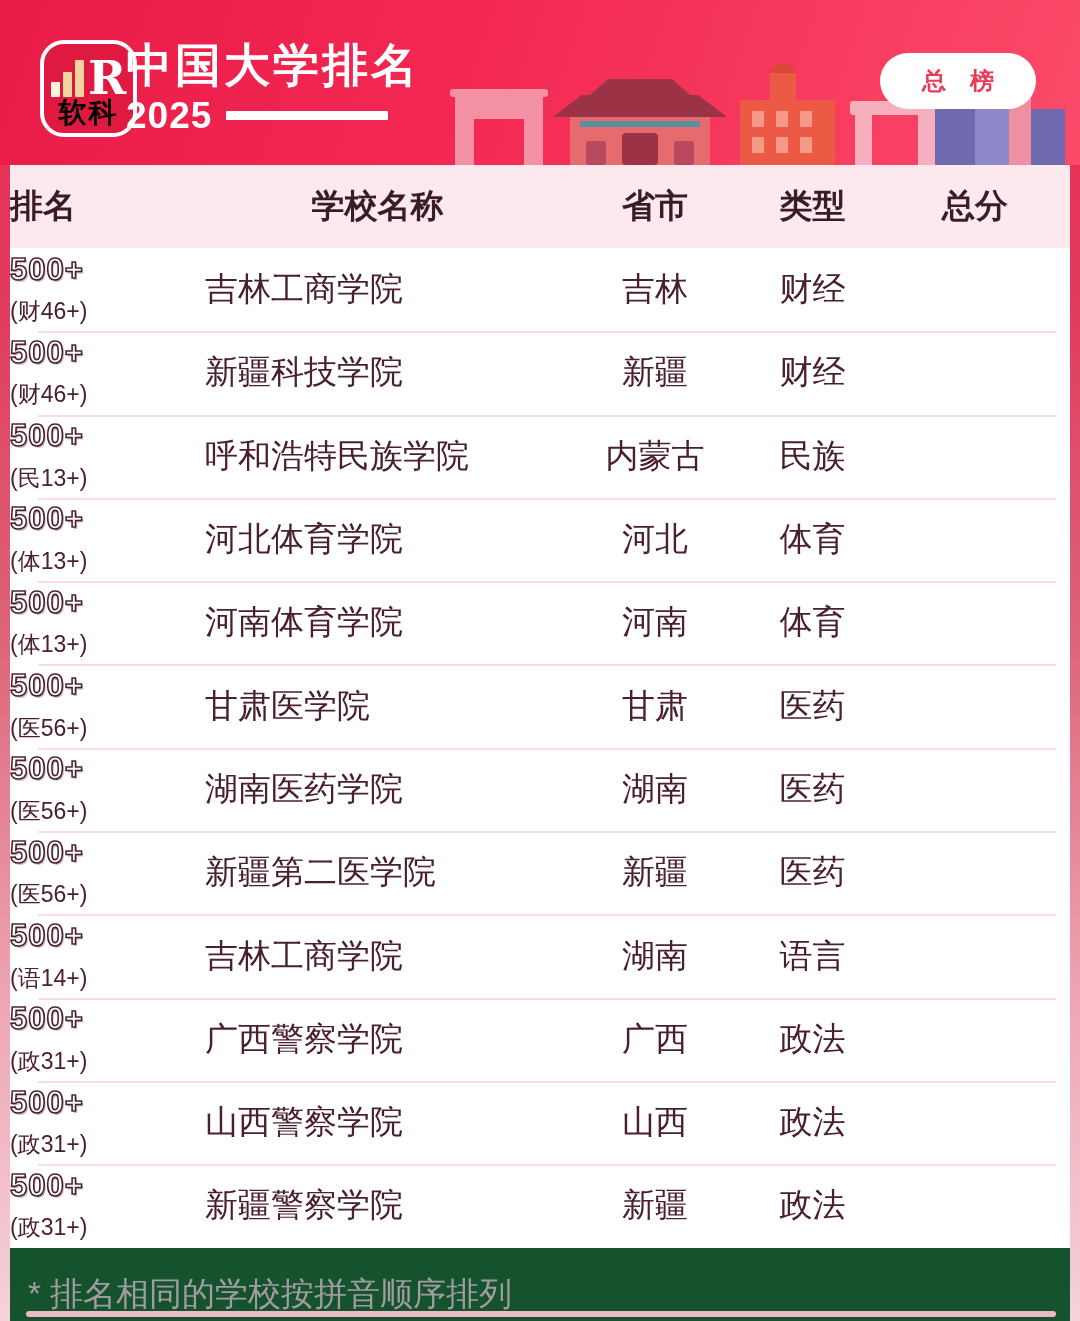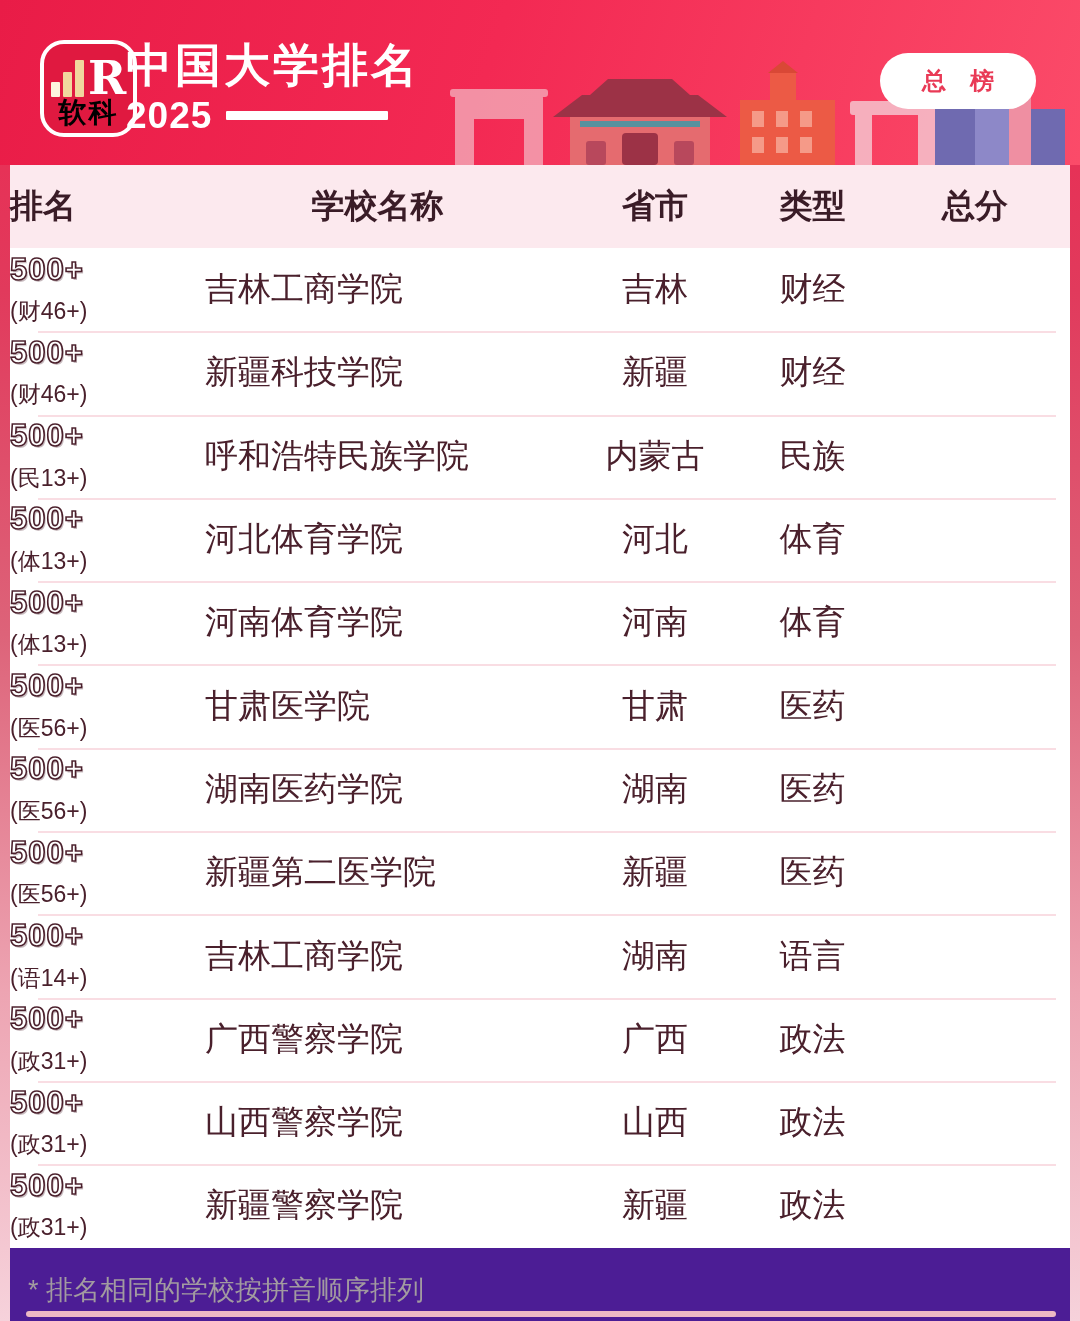--- a/index.html
+++ b/index.html
@@ -41,21 +41,21 @@
   .cell{box-sizing:border-box;}
   .c-rank{width:16.51%;}
   .c-name{width:36.32%;padding-left:20px;text-align:left;}
   .thead .c-name{padding-left:0;text-align:center;}
   .c-prov{width:16.04%;text-align:center;}
   .c-type{width:13.68%;text-align:center;}
   .c-score{width:16.98%;text-align:center;}
   .rank-main{font-size:31px;font-weight:800;color:#fff;letter-spacing:1px;line-height:1.05;
     -webkit-text-stroke:1.6px #4a1f2b;text-shadow:1.5px 2px 0 rgba(74,31,43,.3);}
   .rank-sub{font-size:23px;font-weight:500;color:#4a202c;line-height:1.2;margin-top:12px;}
-  .footnote{flex:1;background:#4c1d95;padding:24px 0 0 18px;font-size:27px;color:#a29ba0;}
+  .footnote{flex:1;background:#14532d;padding:24px 0 0 18px;font-size:33px;color:#a29ba0;}
   .bottom-bar{position:absolute;left:16px;right:14px;bottom:4px;height:6px;background:#ecb9c4;border-radius:3px;}
 </style>
 </head>
 <body>
 
 <div class="banner">
   <svg class="skyline" width="650" height="120" viewBox="0 0 650 120" aria-hidden="true">
     <g opacity="0.85" fill="#f4a3b3">
       <rect x="25" y="50" width="88" height="24" rx="3"></rect>
       <rect x="25" y="60" width="19" height="60"></rect>

